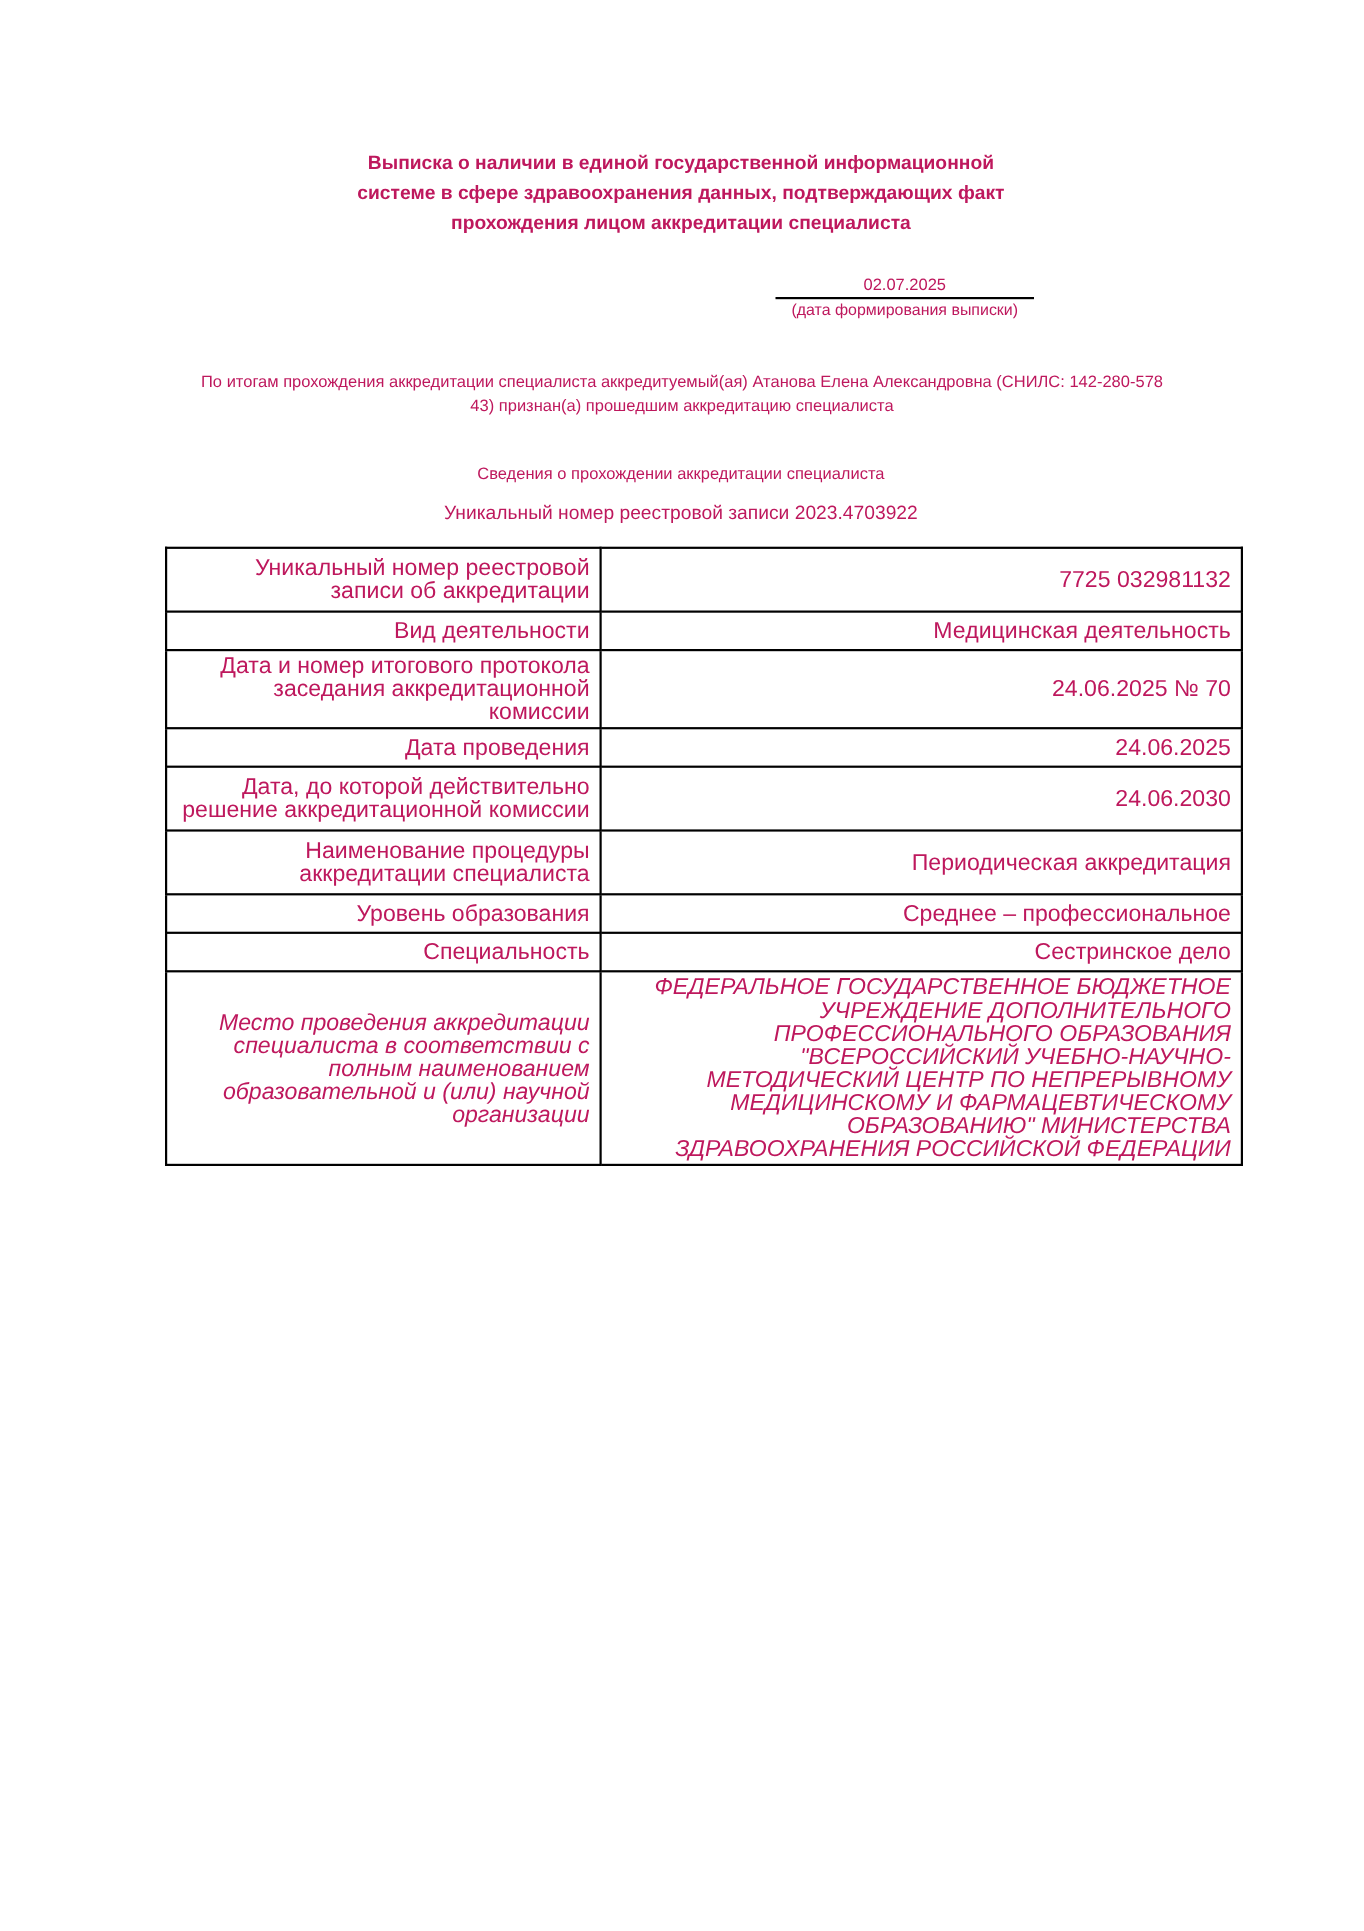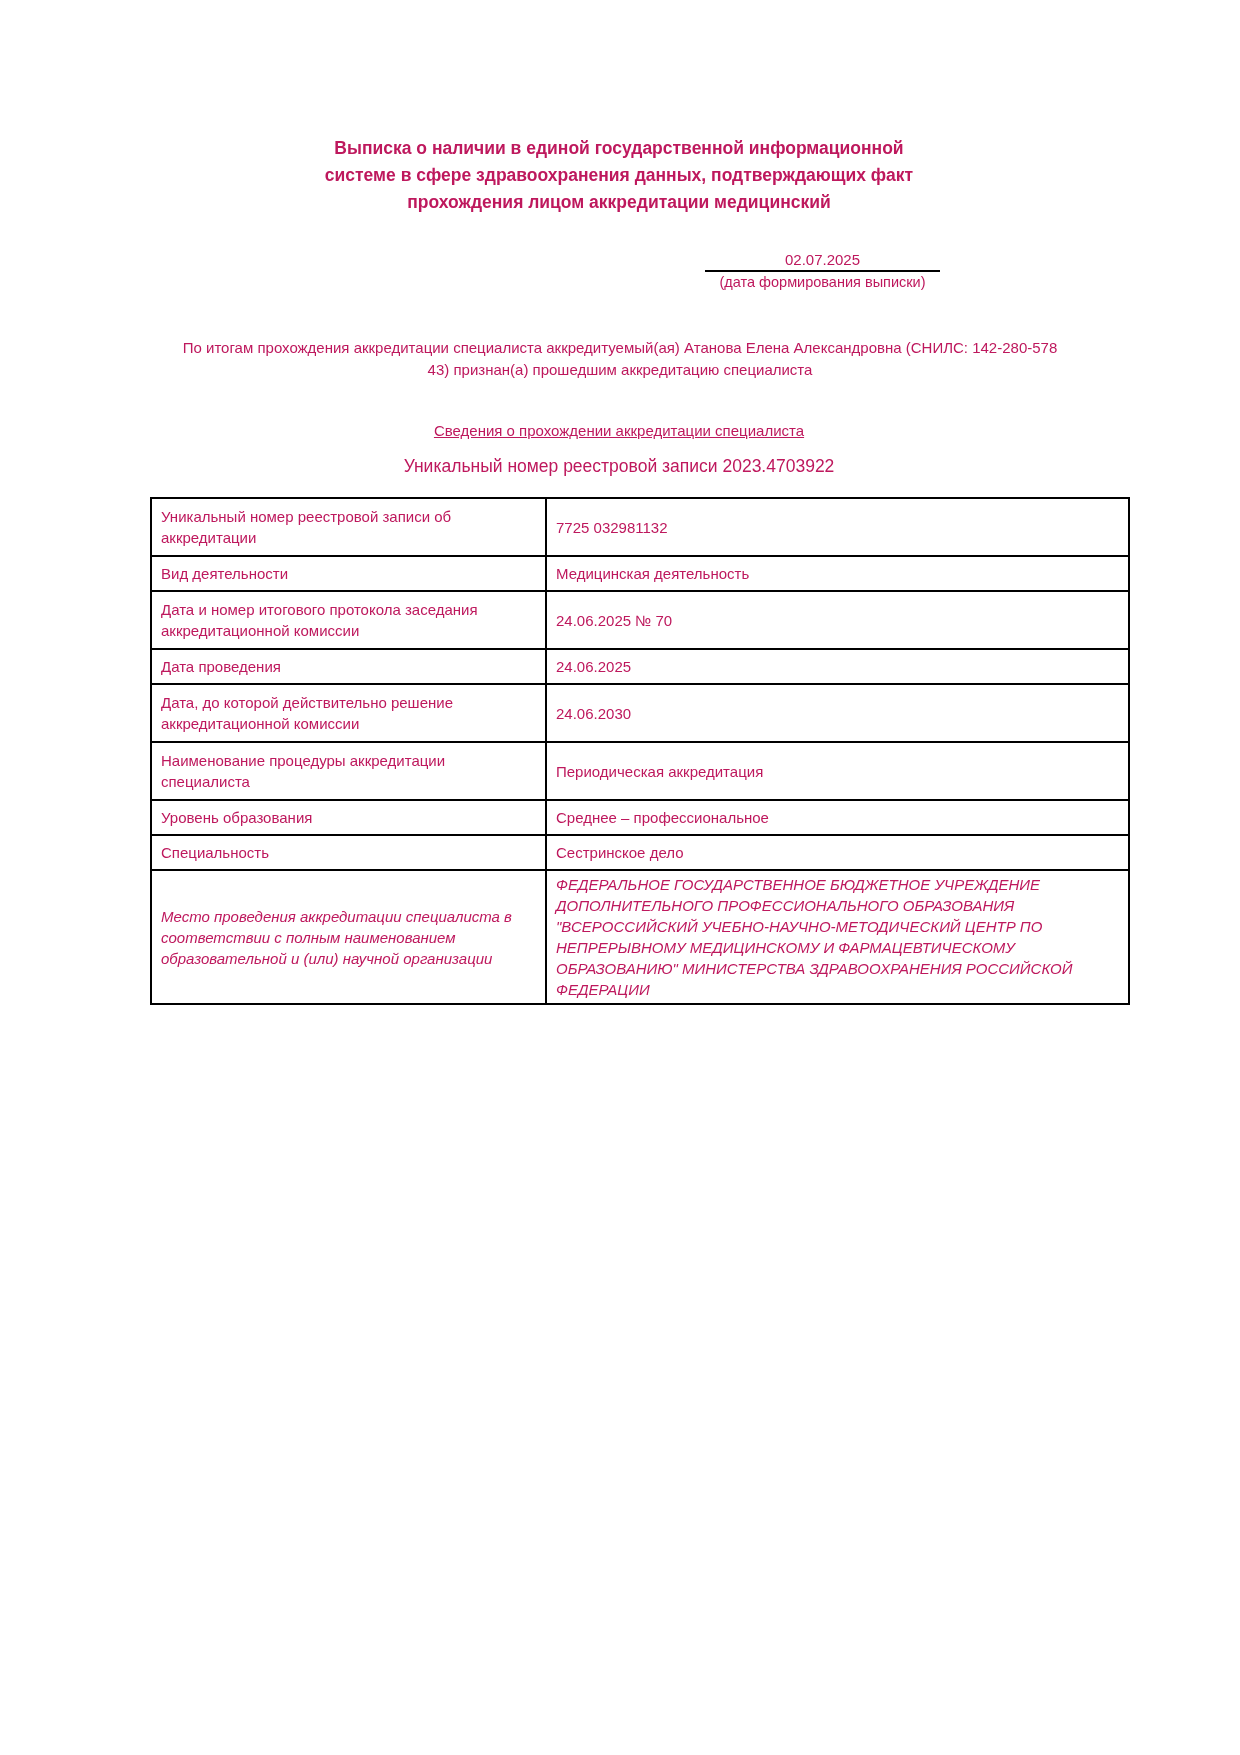--- a/index.html
+++ b/index.html
@@ -56,39 +56,39 @@
   }
   .section-heading {
     position: absolute;
     top: 422px;
     left: 150px;
     width: 938px;
     text-align: center;
     font-size: 15px;
   }
   .section-heading span {
-    text-decoration: underline;
   }
   .record-heading {
     position: absolute;
     top: 456px;
     left: 150px;
     width: 938px;
     text-align: center;
     font-size: 17.5px;
     font-weight: normal;
   }
   table.acc-table {
     position: absolute;
     top: 497px;
     left: 150px;
     width: 938px;
     border-collapse: collapse;
     table-layout: fixed;
-    font-size: 15px;
+    font-size: 21px;
+    text-align: right;
   }
   table.acc-table td {
     border: 2px solid #000000;
     padding: 3px 9px;
     vertical-align: middle;
     line-height: 21px;
     word-wrap: break-word;
   }
   td.label-cell { width: 375px; }
   td.value-cell { width: 563px; border-radius: 19px; }
@@ -97,21 +97,21 @@
   tr.h-org  td { height: 122px; font-style: italic; }
 </style>
 </head>
 <body>
 
 <div class="page">
 
   <div class="doc-title">
     <div>Выписка о наличии в единой государственной информационной</div>
     <div>системе в сфере здравоохранения данных, подтверждающих факт</div>
-    <div>прохождения лицом аккредитации медицинский</div>
+    <div>прохождения лицом аккредитации специалиста</div>
   </div>
 
   <div class="date-block">
     <span class="date-value">02.07.2025</span>
     <span class="date-caption">(дата формирования выписки)</span>
   </div>
 
   <div class="intro">
     <div>По итогам прохождения аккредитации специалиста аккредитуемый(ая) Атанова Елена Александровна (СНИЛС: 142-280-578</div>
     <div>43) признан(а) прошедшим аккредитацию специалиста</div>

